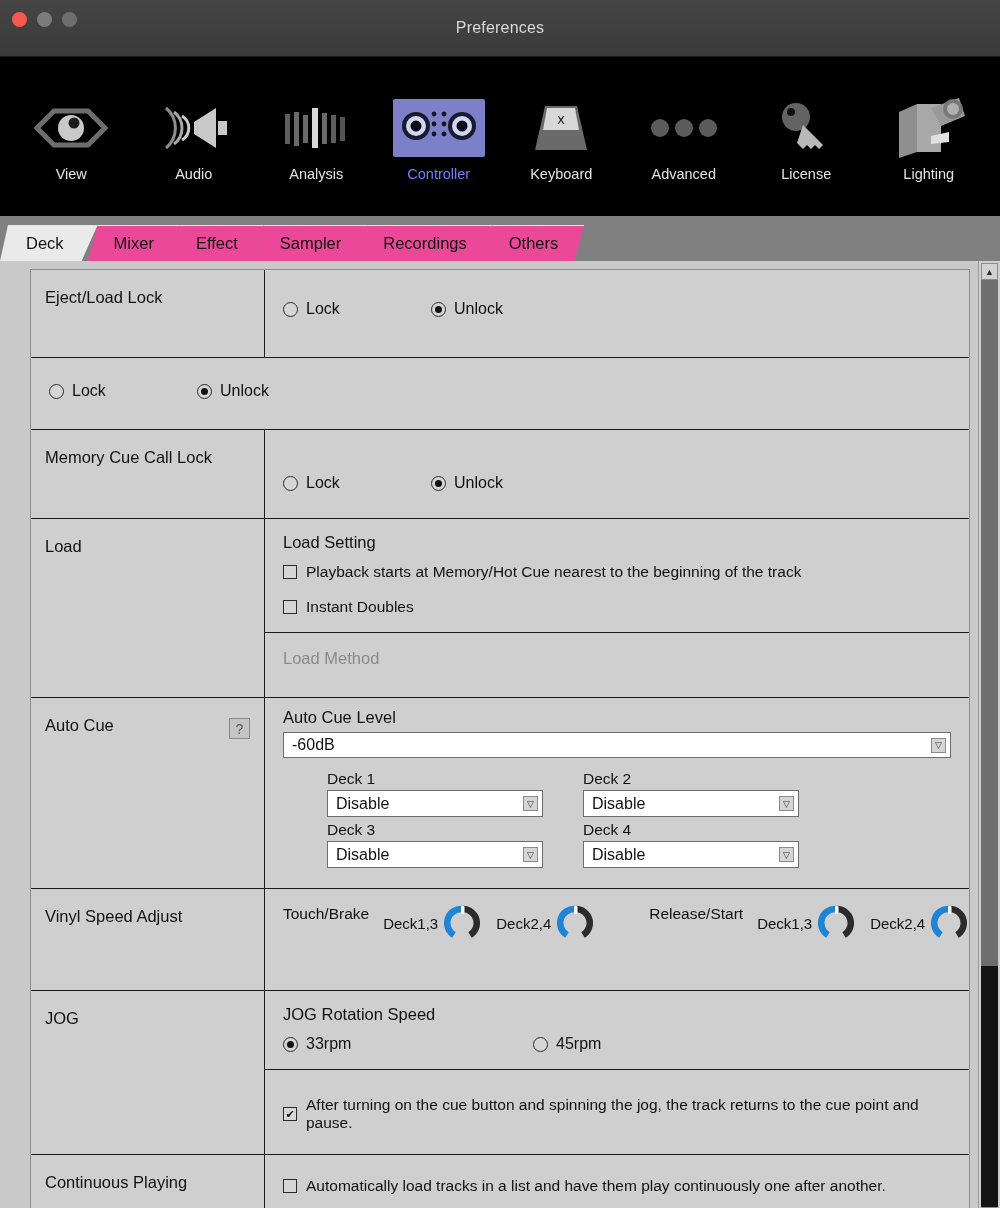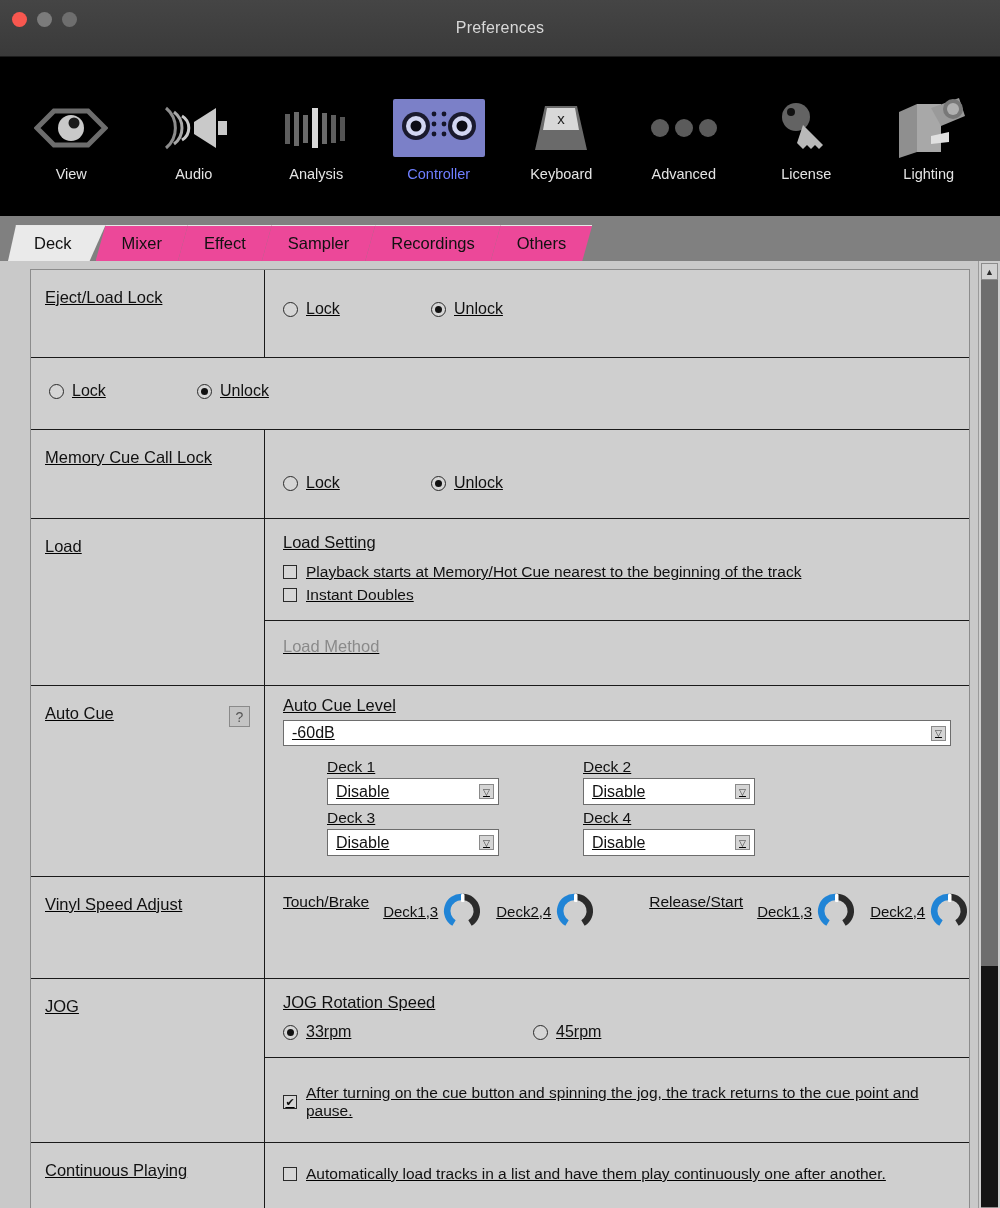--- a/index.html
+++ b/index.html
@@ -39,21 +39,20 @@
   .tb-icon { height: 58px; display: flex; align-items: center; justify-content: center; }
   .tb-label { font-size: 14.5px; color: #e4e4e4; }
   .tb-item.active .tb-label { color: #6f7fff; }
   .icon-box { padding: 3px 5px; border-radius: 2px; }
   .tb-item.active .icon-box { background: #7b80c8; }
 
   
   .tabstrip {
     height: 45px; background: #808080;
     position: relative; display: flex; align-items: flex-end;
-    padding-left: 8px;
   }
   .tab {
     position: relative; height: 36px;
     display: flex; align-items: center; justify-content: center;
     padding: 0 26px 0 26px;
     font-size: 16.5px; color: #111;
     background: #ec4899;
     border-top: 1px solid #e8e8e8;
     margin-right: -10px;
     clip-path: polygon(10px 0, 100% 0, calc(100% - 10px) 100%, 0 100%);
@@ -72,21 +71,21 @@
     background: #c9c9c9;
     display: flex;
   }
   .panel {
     flex: 1; overflow: hidden; padding: 8px 8px 0 30px;
   }
   .table {
     border: 1px solid #8c8c8c;
     background: #cfcfcf;
   }
-  .row { display: flex; border-bottom: 1.5px solid #1a1a1a; text-decoration: underline; }
+  .row { display: flex; border-bottom: 1.5px solid #1a1a1a; }
   .row:last-child { border-bottom: none; }
   .row-label {
     width: 234px; min-width: 234px;
     border-right: 1.5px solid #1a1a1a;
     padding: 18px 14px 14px 14px;
     font-size: 16.5px; color: #111;
     position: relative;
   }
   .row-body { flex: 1; display: flex; flex-direction: column; }
   .sub { padding: 14px 18px; position: relative; }
@@ -108,39 +107,39 @@
     width: 14px; height: 14px; border: 1.6px solid #2a2a2a; background: #d6d6d6;
     display: inline-flex; align-items: center; justify-content: center;
     font-size: 13px; line-height: 1; color: #111; flex: none;
   }
   .check.on::after { content: '\2714'; font-size: 11px; }
   .disabled, .disabled .opt { color: #8a8a8a; }
   .disabled .radio { border-color: #8e8e8e; background: #cdcdcd; }
 
   .sec-title { font-size: 16.5px; color: #111; margin-bottom: 11px; }
   .disabled .sec-title { color: #8a8a8a; }
-  .chk-line { display: flex; align-items: center; gap: 9px; font-size: 15.5px; color: #111; margin-bottom: 5px; }
+  .chk-line { display: flex; align-items: center; gap: 9px; font-size: 15.5px; color: #111; margin-bottom: 17px; }
   .chk-line:last-child { margin-bottom: 0; }
 
   
   .select {
     background: #fff; border: 1.3px solid #6d6d6d;
     height: 26px; display: flex; align-items: center;
     padding: 0 4px 0 8px; font-size: 16px; color: #111;
     position: relative; justify-content: space-between;
   }
   .select .arrow {
     width: 15px; height: 15px; background: #d5d5d5; border: 1px solid #8a8a8a;
     display: flex; align-items: center; justify-content: center;
     font-size: 9px; color: #333;
   }
   .deck-grid { display: flex; flex-wrap: wrap; margin-top: 12px; padding-left: 44px; }
   .deck-cell { width: 256px; margin-bottom: 4px; }
   .deck-cell .lab { font-size: 15.5px; color: #111; margin-bottom: 2px; }
-  .deck-cell .select { width: 172px; height: 27px; }
+  .deck-cell .select { width: 216px; height: 27px; }
 
   .helpbtn {
     position: absolute; right: 14px; top: 20px;
     width: 21px; height: 21px; background: #c4c4c4;
     border: 1.4px solid #8a8a8a; color: #555;
     font-size: 14px; display: flex; align-items: center; justify-content: center;
   }
 
   
   .vinyl-group { display: flex; align-items: flex-end; gap: 14px; }

